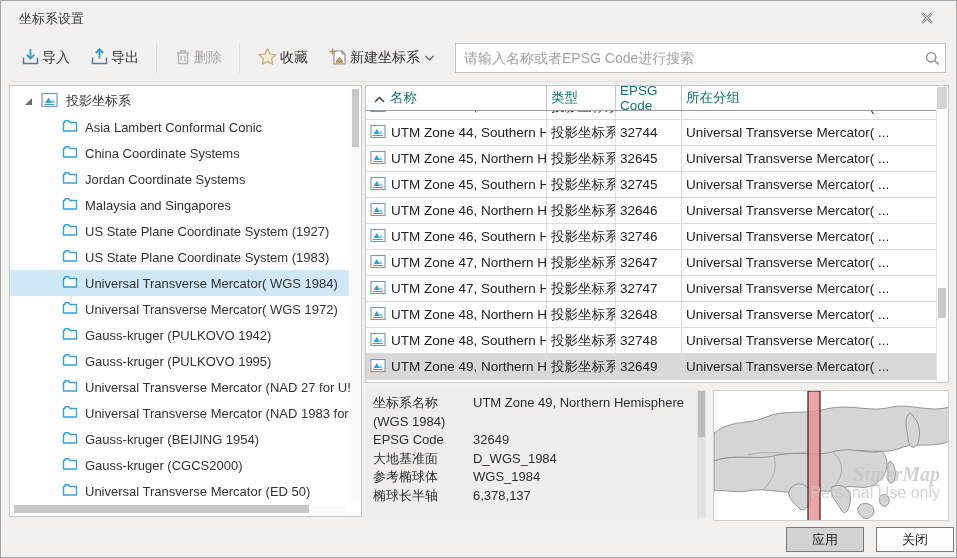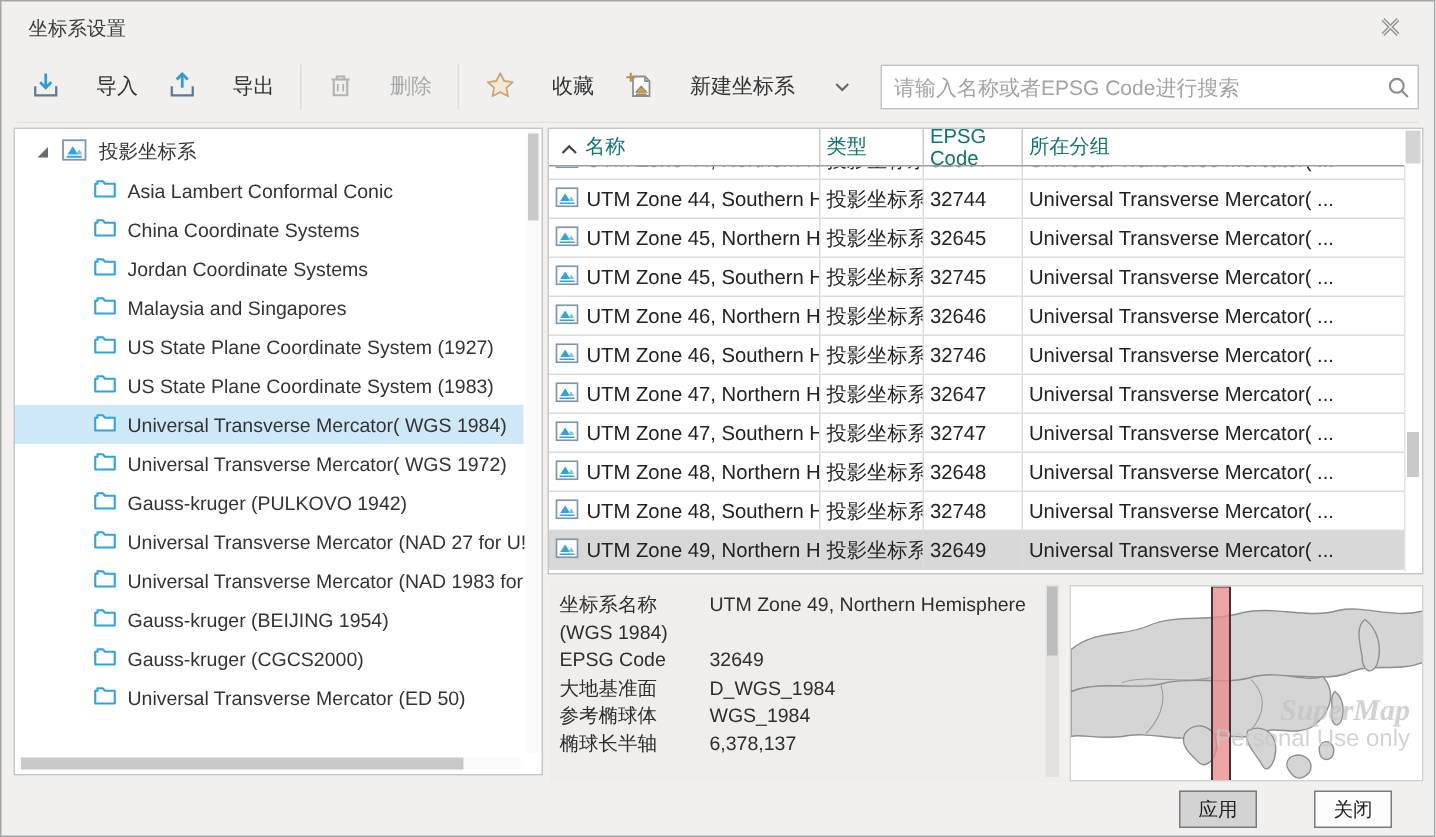--- a/index.html
+++ b/index.html
@@ -12,21 +12,21 @@
   }
   .dialog{position:absolute;inset:0;border:1px solid #a6a6a6;box-sizing:border-box;background:#f1f0ef;}
 
   
   .titlebar{position:absolute;top:0;left:0;right:0;height:32px;}
   .title{position:absolute;left:18px;top:9px;font-size:13px;color:#3a3a3a;}
   .close-x{position:absolute;right:20px;top:8px;width:18px;height:18px;cursor:pointer;}
 
   
   .toolbar{position:absolute;top:34px;left:10px;right:10px;height:46px;display:flex;align-items:center;border-bottom:1px solid #e3e2e1;}
-  .tb-btn{display:flex;align-items:center;gap:24px;height:34px;padding:0 10px;font-size:14px;color:#333;cursor:pointer;white-space:nowrap;}
+  .tb-btn{display:flex;align-items:center;gap:2px;height:34px;padding:0 10px;font-size:14px;color:#333;cursor:pointer;white-space:nowrap;}
   .tb-btn.disabled{color:#a8a8a8;cursor:default;}
   .tb-sep{width:1px;height:30px;background:#dcdcdc;margin:0 7px;}
   .chev{margin-left:2px;display:flex;align-items:center;}
   .searchbox{flex:1;margin-left:10px;height:30px;background:#fff;border:1px solid #c3c2c1;display:flex;align-items:center;box-sizing:border-box;}
   .searchbox input{flex:1;border:0;outline:0;height:26px;padding:0 8px;font-size:14px;color:#333;font-family:"Liberation Sans",sans-serif;background:transparent;}
   .searchbox input::placeholder{color:#a3a3a3;}
   .search-ic{width:26px;display:flex;justify-content:center;align-items:center;}
 
   
   .tree{position:absolute;left:8px;top:84px;width:353px;height:432px;background:#fff;border:1px solid #c6c6c6;box-sizing:border-box;overflow:hidden;}
@@ -70,21 +70,21 @@
   .details-vsb{position:absolute;top:1px;right:1px;width:9px;height:128px;background:#e3e2e0;}
   .details-vsb .thumb{position:absolute;top:1px;left:1px;width:7px;height:46px;background:#bcbcbc;}
 
   
   .mappane{position:absolute;left:712px;top:389px;width:236px;height:131px;background:#fff;border:1px solid #d2d1d0;box-sizing:border-box;overflow:hidden;}
   .watermark{position:absolute;right:8px;bottom:18px;text-align:right;pointer-events:none;}
   .wm1{font-size:20px;font-weight:bold;font-style:italic;color:rgba(195,195,195,0.75);font-family:"Liberation Serif",serif;margin-top:32px;}
   .wm2{font-size:16px;color:rgba(200,200,200,0.8);margin-top:-2px;}
 
   
-  .btn{position:absolute;top:526px;width:52px;height:25px;font-size:13px;color:#222;display:flex;align-items:center;justify-content:center;box-sizing:border-box;cursor:pointer;font-family:Liberation Serif, serif;}
+  .btn{position:absolute;top:526px;width:78px;height:25px;font-size:13px;color:#222;display:flex;align-items:center;justify-content:center;box-sizing:border-box;cursor:pointer;font-family:Liberation Serif, serif;}
   .btn-apply{left:785px;background:#d3d3d3;border:1px solid #7a7a7a;}
   .btn-close{left:875px;background:#fdfdfd;border:1px solid #7a7a7a;}
 </style>
 </head>
 <body>
 
 <div class="dialog">
 
   <div class="titlebar">
     <div class="title">坐标系设置</div>
@@ -260,20 +260,28 @@
 
           <div class="tree-row tree-item">
             <span>
               <svg width="16" height="14" viewBox="0 0 16 14">
                 <path d="M1.5 3.5 L1.5 12 L14.5 12 L14.5 3.5 L8 3.5 L6.5 1.8 L3 1.8 L3 3.5 Z" fill="#fff" stroke="#2ea3dd" stroke-width="1.4" stroke-linejoin="round"></path>
               </svg>
             </span>
             <span>Gauss-kruger (PULKOVO 1942)</span>
           </div>
 
+          <div class="tree-row tree-item">
+            <span>
+              <svg width="16" height="14" viewBox="0 0 16 14">
+                <path d="M1.5 3.5 L1.5 12 L14.5 12 L14.5 3.5 L8 3.5 L6.5 1.8 L3 1.8 L3 3.5 Z" fill="#fff" stroke="#2ea3dd" stroke-width="1.4" stroke-linejoin="round"></path>
+              </svg>
+            </span>
+            <span>Gauss-kruger (PULKOVO 1995)</span>
+          </div>
 
           <div class="tree-row tree-item">
             <span>
               <svg width="16" height="14" viewBox="0 0 16 14">
                 <path d="M1.5 3.5 L1.5 12 L14.5 12 L14.5 3.5 L8 3.5 L6.5 1.8 L3 1.8 L3 3.5 Z" fill="#fff" stroke="#2ea3dd" stroke-width="1.4" stroke-linejoin="round"></path>
               </svg>
             </span>
             <span>Universal Transverse Mercator (NAD 27 for U!</span>
           </div>
 

